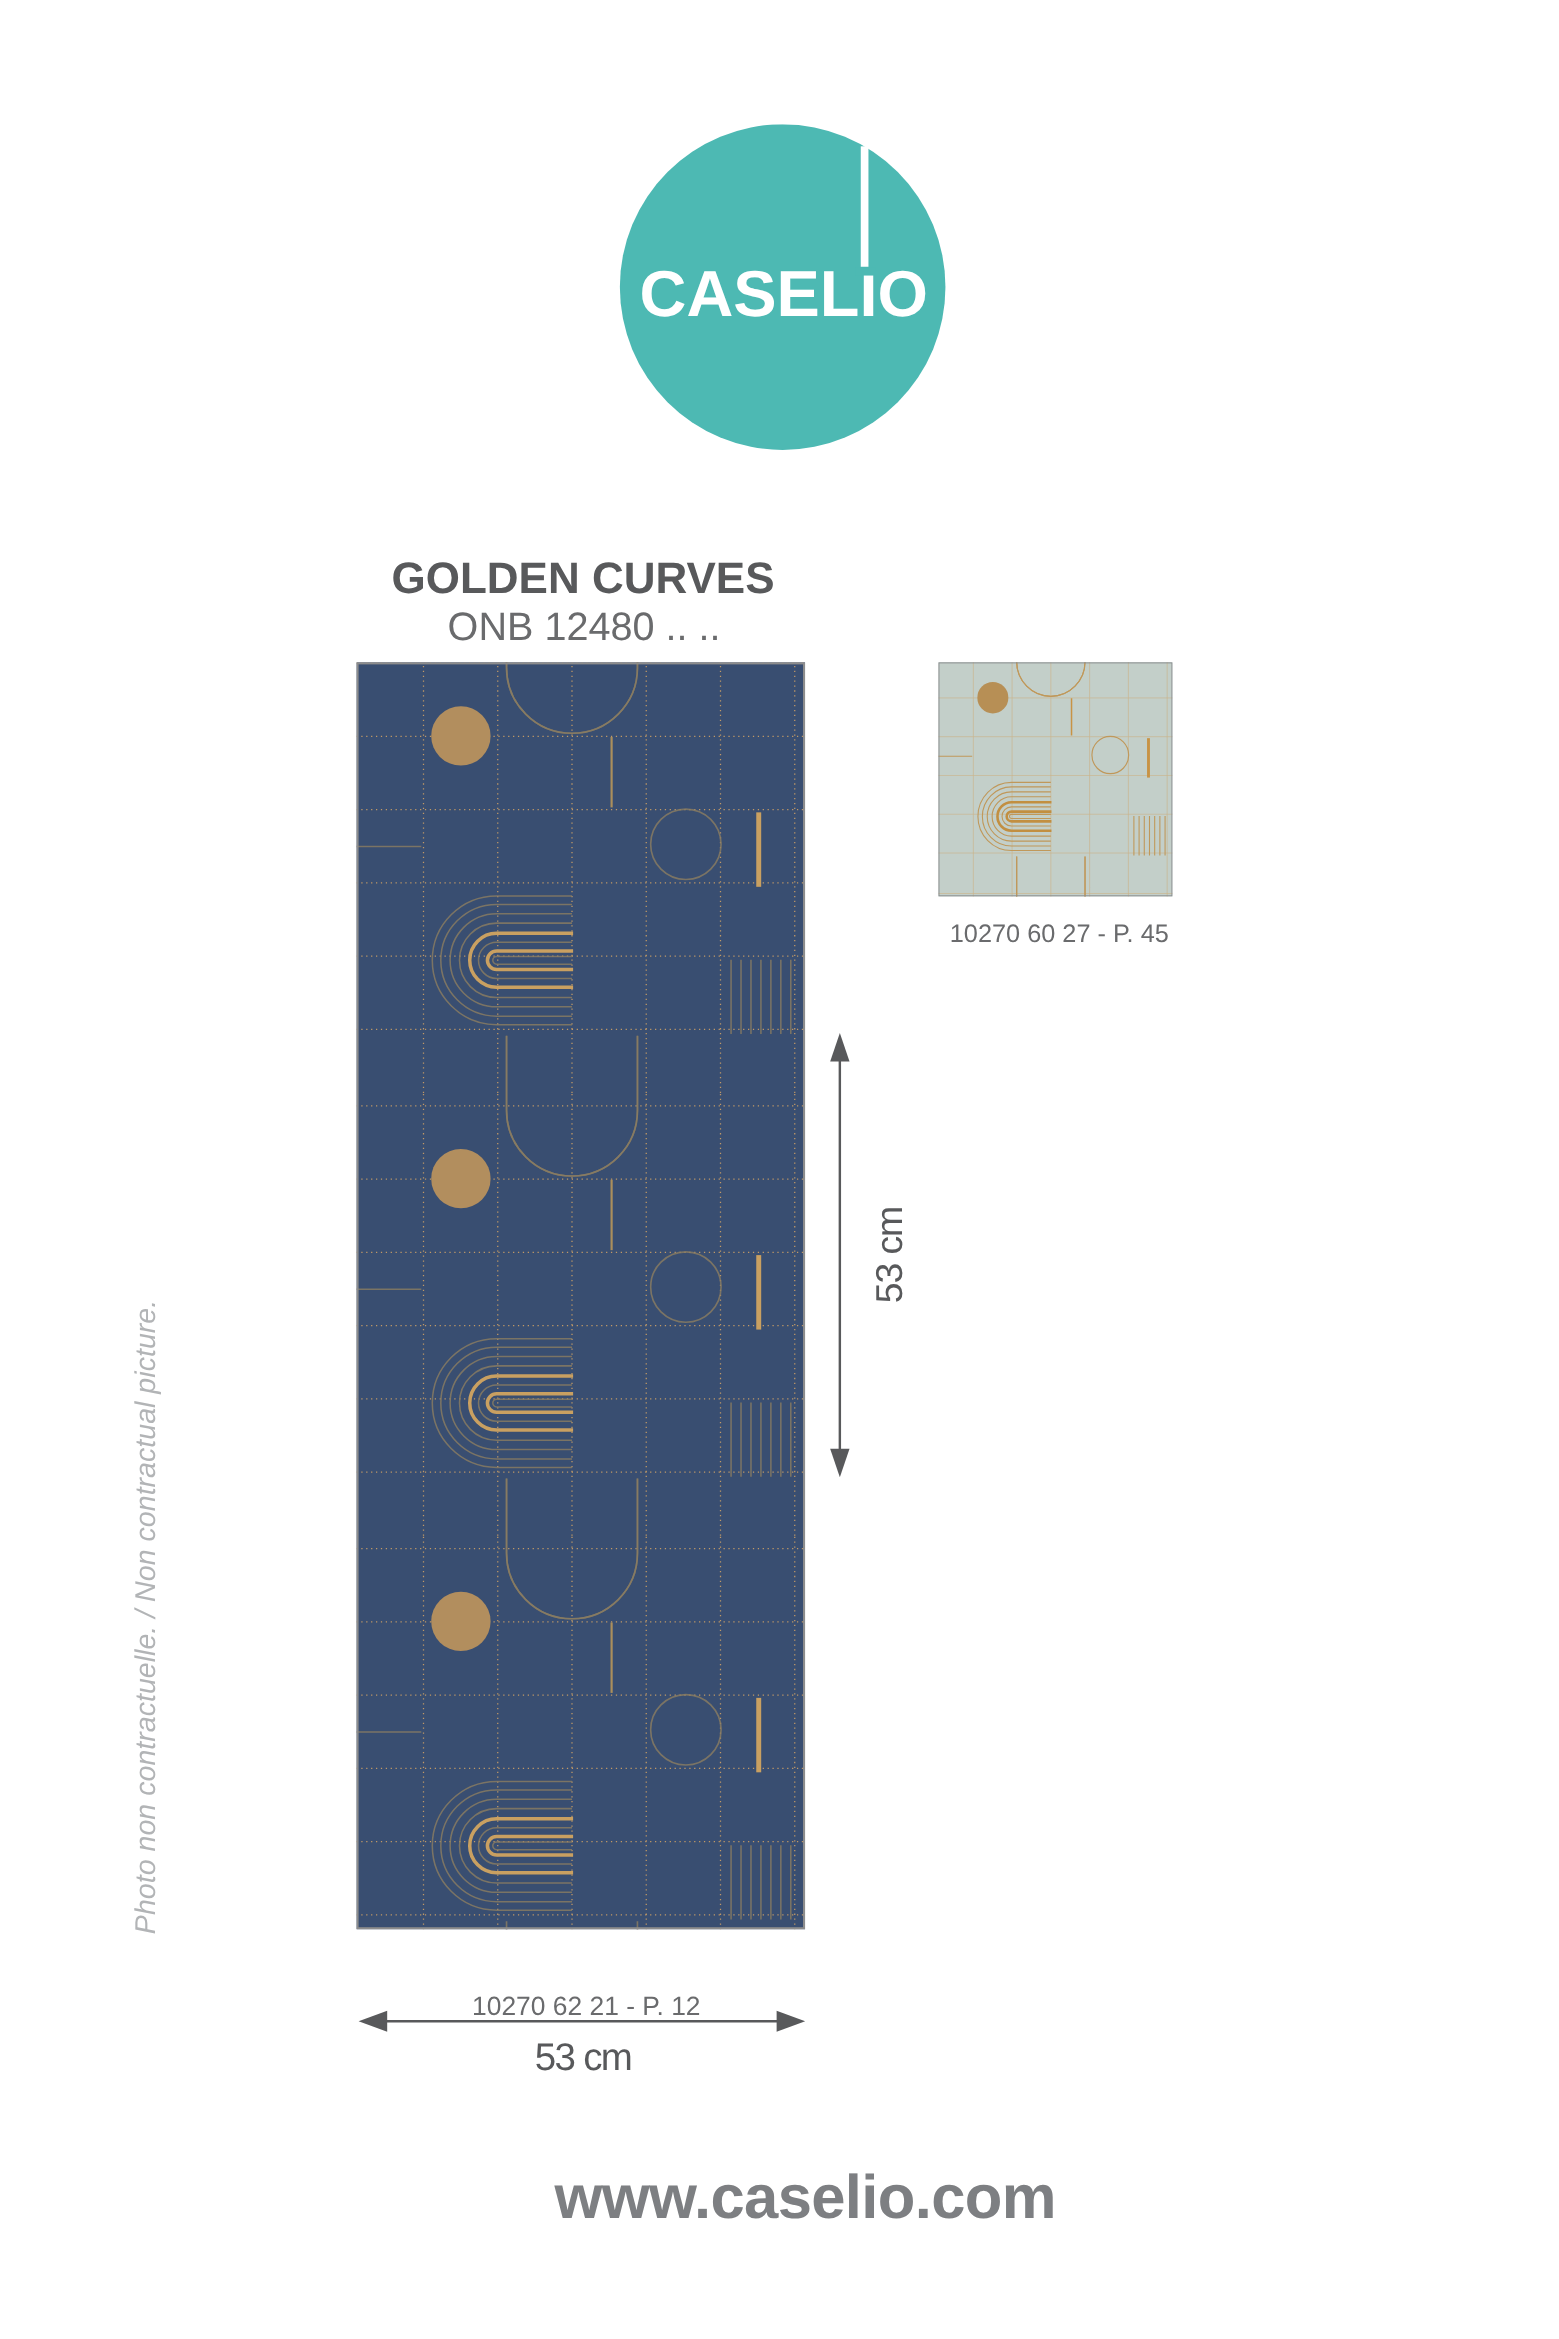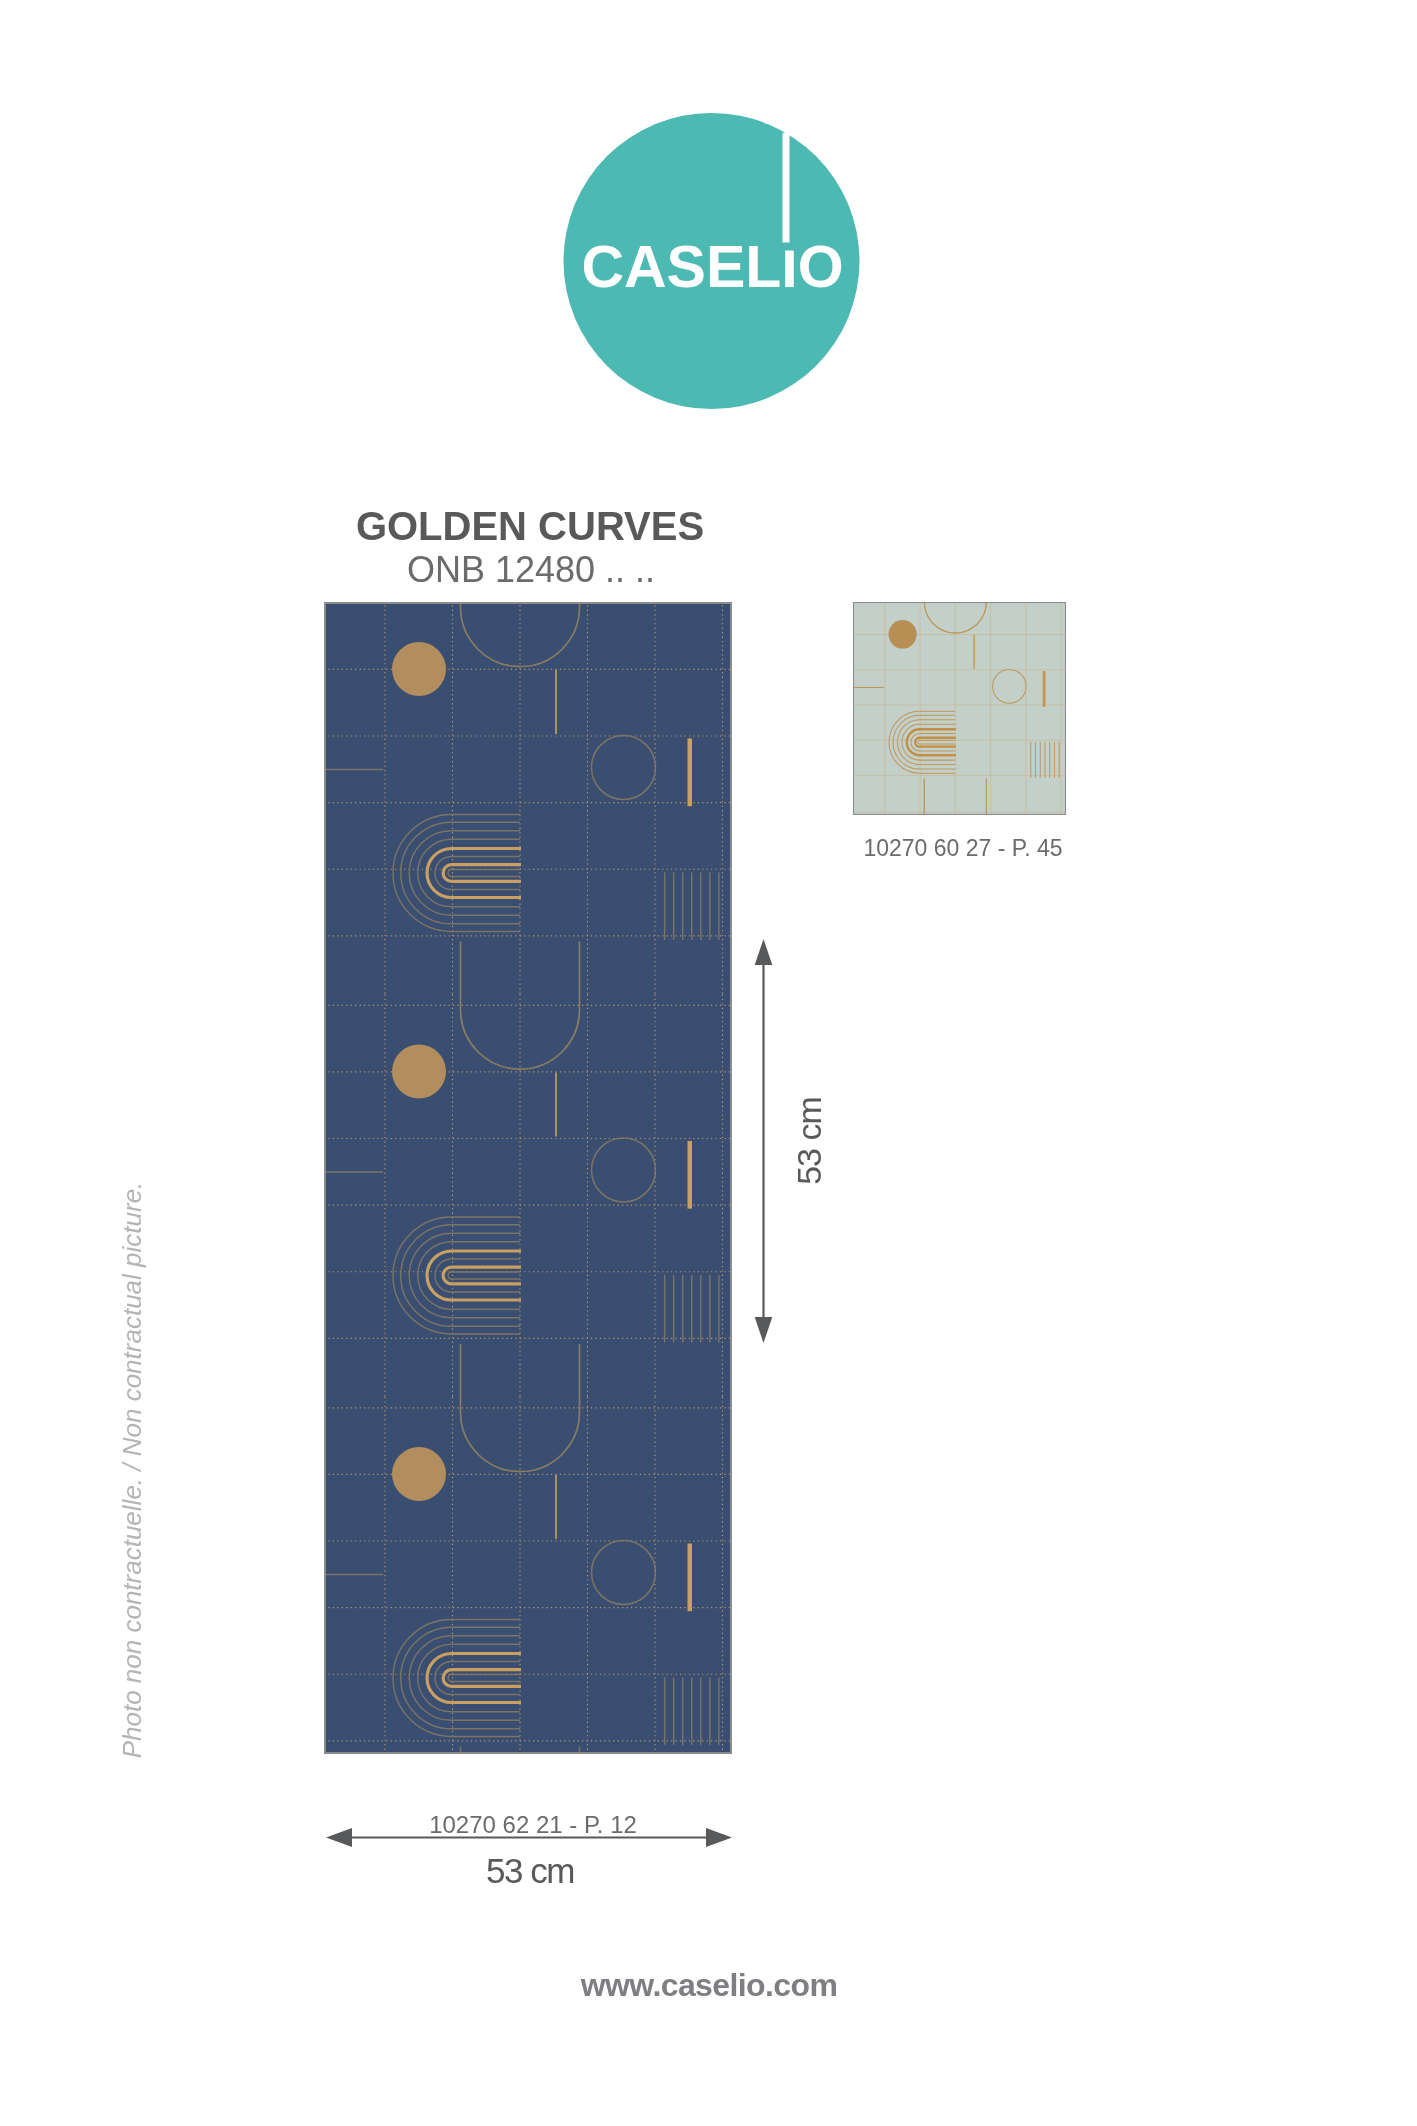--- a/index.html
+++ b/index.html
@@ -157,13 +157,13 @@
 <svg class="abs" style="left:324px;top:1826px" width="410" height="24" viewBox="0 0 410 24">
   <line x1="24" y1="11.5" x2="386" y2="11.5" stroke="#58595b" stroke-width="2.2"></line>
   <path d="M2 11.5 L28 2 L28 21 Z" fill="#58595b"></path>
   <path d="M408 11.5 L382 2 L382 21 Z" fill="#58595b"></path>
 </svg>
 
 <div class="abs ctr" id="bot53" style="left:230px;top:1853px;width:600px;font-size:35px;letter-spacing:-1.5px;color:#58595b;line-height:1;">53 cm</div>
 
 <div class="abs" id="vtext" style="left:-169px;top:1458px;width:600px;font-size:26px;font-style:italic;color:#b2b4b6;line-height:1;transform:rotate(-90deg);transform-origin:300px 12px;text-align:center;">Photo non contractuelle. / Non contractual picture.</div>
 
-<div class="abs ctr" id="footer" style="left:409px;top:1969px;width:600px;font-size:32px;letter-spacing:-0.6px;font-weight:bold;color:#7d7f82;line-height:1;">www.caselio.com</div>
+<div class="abs ctr" id="footer" style="left:432px;top:1969px;width:600px;font-size:56px;letter-spacing:-0.6px;font-weight:bold;color:#7d7f82;line-height:1;">www.caselio.com</div>
 
 </body></html>

